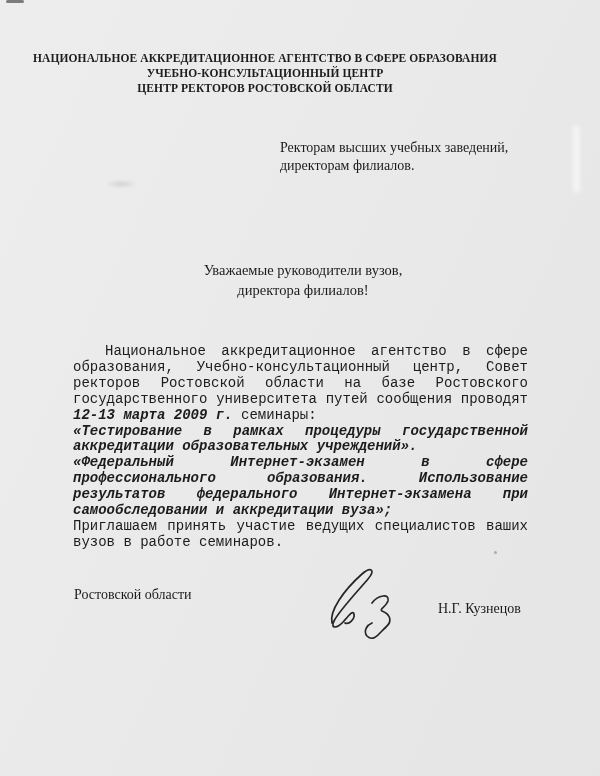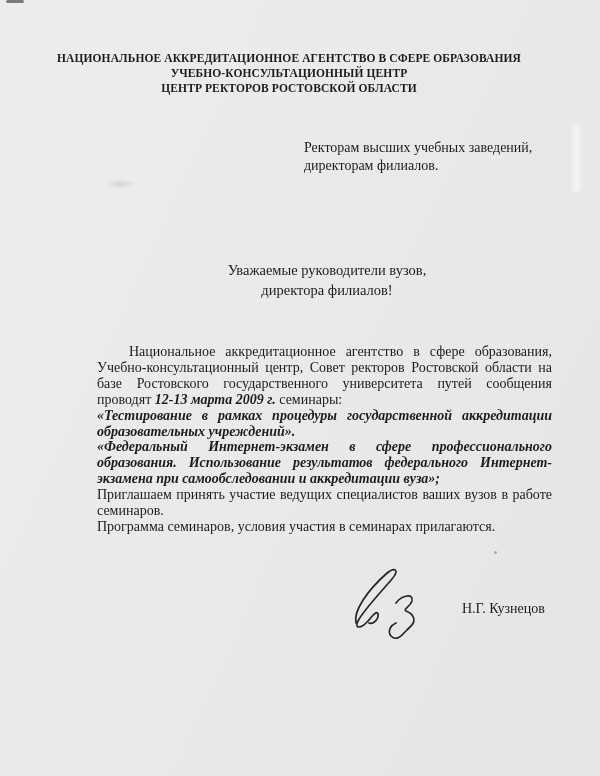--- a/index.html
+++ b/index.html
@@ -8,21 +8,21 @@
   .page {
     position: relative;
     width: 600px;
     height: 776px;
     overflow: hidden;
     background: linear-gradient(115deg, #ededed 0%, #e9e9e9 55%, #e5e5e5 100%);
     font-family: "Liberation Serif", "DejaVu Serif", serif;
     color: #1c1c1c;
   }
 
-  .scan-layer { position: absolute; inset: 0; filter: blur(0.22px); margin-left: 24px; }
+  .scan-layer { position: absolute; inset: 0; filter: blur(0.22px); }
 
   .header-block {
     position: absolute;
     top: 51px;
     left: 0;
     width: 530px;
     text-align: center;
     font-weight: bold;
     font-size: 11.5px;
     line-height: 15px;
@@ -48,20 +48,21 @@
   }
 
   .body-text {
     position: absolute;
     top: 344px;
     left: 73px;
     width: 455px;
     font-size: 14px;
     line-height: 15.9px;
     text-align: justify;
+    font-family: Liberation Mono, monospace;
   }
   .body-text p { margin: 0; }
   .p-indent { text-indent: 32px; }
   .bi { font-weight: bold; font-style: italic; }
 
   .sign-title {
     position: absolute;
     top: 585px;
     left: 74px;
     font-size: 14px;
@@ -130,24 +131,24 @@
     <div class="salutation">
       <div>Уважаемые руководители вузов,</div>
       <div>директора филиалов!</div>
     </div>
 
     <div class="body-text">
       <p class="p-indent"><span>Национальное аккредитационное агентство в сфере образования, Учебно-консультационный центр, Совет ректоров Ростовской области на базе Ростовского государственного университета путей сообщения проводят </span><span class="bi">12-13 марта 2009 г.</span><span> семинары:</span></p>
       <p class="bi">«Тестирование в рамках процедуры государственной аккредитации образовательных учреждений».</p>
       <p class="bi">«Федеральный Интернет-экзамен в сфере профессионального образования. Использование результатов федерального Интернет-экзамена при самообследовании и аккредитации вуза»;</p>
       <p>Приглашаем принять участие ведущих специалистов ваших вузов в работе семинаров.</p>
-      <p>Программа семинаров, условия участия в семинарах прилагаются.</p>
     </div>
 
     <div class="sign-title">
+      <div>Ростовской области</div>
     </div>
 
     <svg class="sign-svg" width="100" height="86" viewBox="0 0 100 86">
       <g fill="none" stroke="#262626" stroke-width="1.7" stroke-linecap="round">
         <path d="M 12 60 C 9 48, 24 27, 42 11 C 51 3, 56 7, 48 16 C 37 29, 19 48, 14 58 C 10 66, 17 66, 24 58 C 29 52, 33 47, 34 51 C 35 56, 29 62, 25 60"></path>
         <path d="M 52 40 C 58 32, 70 30, 68 38 C 66 44, 59 46, 62 48 C 70 51, 73 58, 66 64 C 60 69, 54 80, 47 73 C 43 68, 47 62, 52 60"></path>
       </g>
     </svg>
 
     <div class="sign-name">Н.Г. Кузнецов</div>

